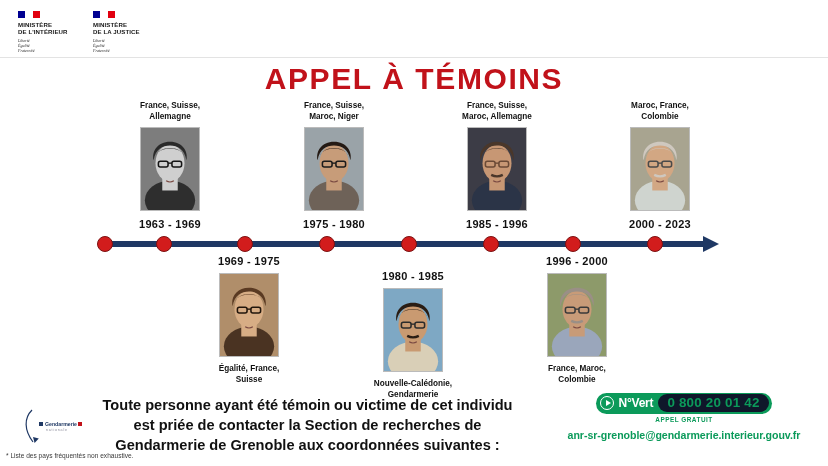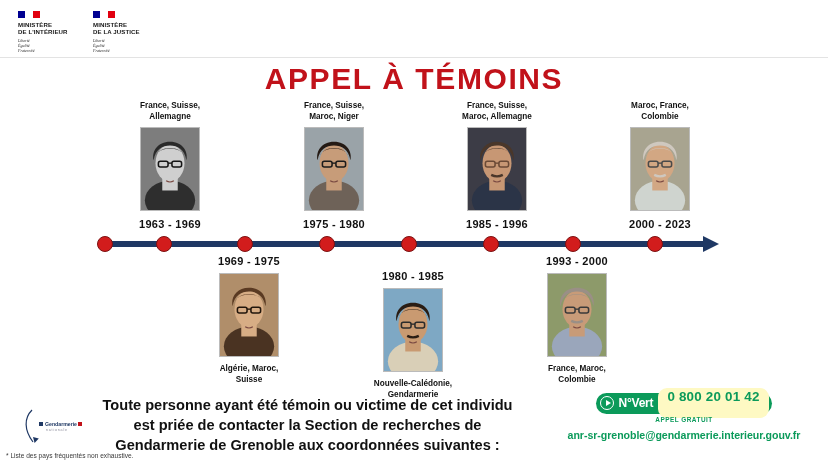--- a/index.html
+++ b/index.html
@@ -67,21 +67,21 @@
     font-size:14.6px;font-weight:bold;color:#111;line-height:20px;
   }
   .gend-logo{position:absolute;left:18px;top:404px;width:74px;height:42px;}
   .footnote{position:absolute;left:6px;top:452px;font-size:6.6px;color:#3a3a3a;}
 
   .contact{position:absolute;left:548px;top:0px;width:272px;text-align:center;}
   .numvert{display:inline-flex;align-items:center;height:21px;background:#0b9a5a;border-radius:11px;padding:0 3px 0 4px;box-sizing:border-box;}
   .play{width:14px;height:14px;border-radius:50%;border:1.8px solid #fff;display:inline-flex;align-items:center;justify-content:center;margin-right:4px;box-sizing:border-box;}
   .play b{display:block;width:0;height:0;border-top:3.4px solid transparent;border-bottom:3.4px solid transparent;border-left:5.4px solid #fff;margin-left:1.6px;}
   .nv-label{color:#fff;font-size:12px;font-weight:bold;letter-spacing:-.2px;padding-right:5px;}
-  .nv-number{background:#fef9c3;color:#0b9a5a;font-size:13.4px;font-weight:bold;letter-spacing:.2px;border-radius:9px;padding:1px 9px 14px 9px;}
+  .nv-number{background:#0f172a;color:#0b9a5a;font-size:13.4px;font-weight:bold;letter-spacing:.2px;border-radius:9px;padding:1px 9px 2px 9px;}
   .gratuit{margin-top:2px;font-size:6.4px;font-weight:bold;color:#0b9a5a;letter-spacing:.5px;}
   .email{margin-top:6px;font-size:10.6px;font-weight:bold;color:#0b9a5a;letter-spacing:-.05px;}
 </style>
 </head>
 <body>
 
 <div class="page">
 
   <div class="header">
     <div class="ministry m1">
@@ -164,21 +164,21 @@
     <path d="M14 34 C14 16, 46 16, 46 34 C46 26, 40 21, 30 21 C20 21, 14 26, 14 34 Z" fill="#5a3a22"></path>
     <path d="M13 33 C11 24, 17 14, 30 14 C43 14, 49 24, 47 33 C45 22, 38 18, 30 18 C22 18, 15 22, 13 33 Z" fill="#5a3a22"></path>
     <rect x="18" y="34" width="10" height="6" rx="2" fill="none" stroke="#22160c" stroke-width="1.6"></rect>
     <rect x="32" y="34" width="10" height="6" rx="2" fill="none" stroke="#22160c" stroke-width="1.6"></rect>
     <line x1="28" y1="36" x2="32" y2="36" stroke="#22160c" stroke-width="1.4"></line>
     <path d="M24 48 q6 3 12 0" stroke="#5a3a22" stroke-width="2.4" fill="none" opacity="0"></path>
     <path d="M26 54 q4 2.5 8 0" stroke="#7a4a42" stroke-width="1.1" fill="none"></path>
   </svg>
           </div>
           <div class="countries">
-            <div>Algérie, Maroc,</div>
+            <div>Égalité, France,</div>
             <div>Suisse</div>
           </div>
         </div>
         <div class="entry top" style="left: 268px; top: 0px;">
           <div class="countries">
             <div>France, Suisse,</div>
             <div>Maroc, Niger</div>
           </div>
           <div class="photo">
             <svg viewBox="0 0 60 84" preserveAspectRatio="none">
@@ -235,21 +235,21 @@
     <rect x="18" y="34" width="10" height="6" rx="2" fill="none" stroke="#6b4a36" stroke-width="1.6"></rect>
     <rect x="32" y="34" width="10" height="6" rx="2" fill="none" stroke="#6b4a36" stroke-width="1.6"></rect>
     <line x1="28" y1="36" x2="32" y2="36" stroke="#6b4a36" stroke-width="1.4"></line>
     <path d="M24 48 q6 3 12 0" stroke="#4a372a" stroke-width="2.4" fill="none" opacity="1"></path>
     <path d="M26 54 q4 2.5 8 0" stroke="#7a4a42" stroke-width="1.1" fill="none"></path>
   </svg>
           </div>
           <div class="years">1985 - 1996</div>
         </div>
         <div class="entry bot" style="left: 511px; top: 155px;">
-          <div class="years">1993 - 2000</div>
+          <div class="years">1996 - 2000</div>
           <div class="photo">
             <svg viewBox="0 0 60 84" preserveAspectRatio="none">
     <rect width="60" height="84" fill="#8d9a6a"></rect>
     <ellipse cx="30" cy="74" rx="26" ry="20" fill="#9aa6bb"></ellipse>
     <rect x="22" y="50" width="16" height="14" fill="#c89b78"></rect>
     <ellipse cx="30" cy="36" rx="15" ry="19" fill="#c89b78"></ellipse>
     <path d="M14 34 C14 16, 46 16, 46 34 C46 26, 40 21, 30 21 C20 21, 14 26, 14 34 Z" fill="#9a8f86"></path>
     <path d="M13 33 C11 24, 17 14, 30 14 C43 14, 49 24, 47 33 C45 22, 38 18, 30 18 C22 18, 15 22, 13 33 Z" fill="#9a8f86"></path>
     <rect x="18" y="34" width="10" height="6" rx="2" fill="none" stroke="#3a3a3a" stroke-width="1.6"></rect>
     <rect x="32" y="34" width="10" height="6" rx="2" fill="none" stroke="#3a3a3a" stroke-width="1.6"></rect>

